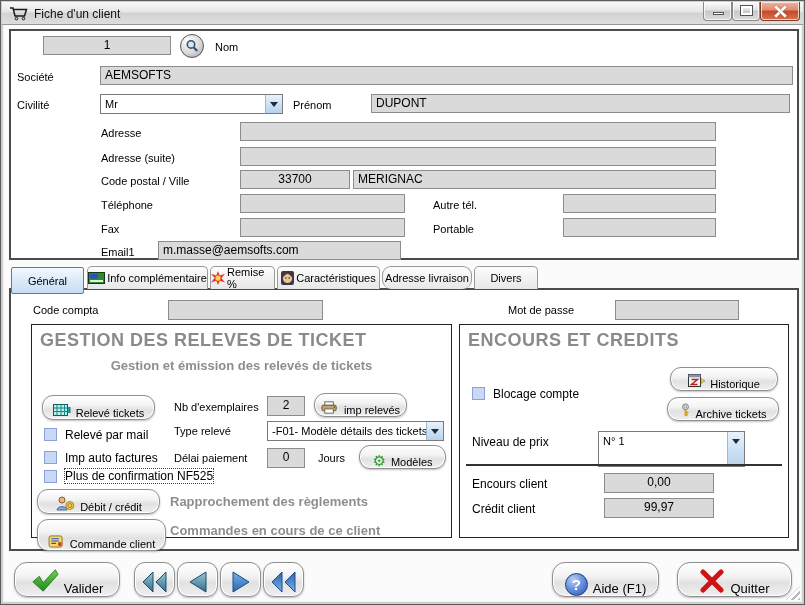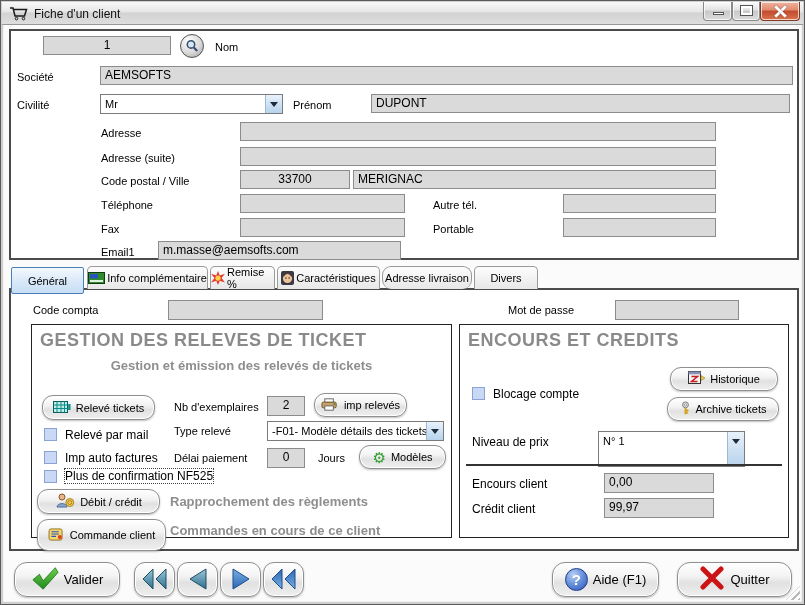--- a/index.html
+++ b/index.html
@@ -26,32 +26,32 @@
   .glyph-close { position:absolute; left:12px; top:2px; width:14px; height:14px; }
   .glyph-close:before,.glyph-close:after { content:""; position:absolute; left:6px; top:0; width:3px; height:15px; background:#fff; box-shadow:0 0 1px #5a1d0e; }
   .glyph-close:before { transform:rotate(45deg);} .glyph-close:after { transform:rotate(-45deg);}
 
   .surface { position:absolute; left:3px; top:24px; right:3px; bottom:3px; background:#fbfbfb; }
 
   
   .lbl { position:absolute; white-space:nowrap; font-size:11px; color:#000; }
   .field { position:absolute; height:19px; background:#dadada; border:1px solid #8c8c8c;
            font-size:12px; line-height:17px; padding:0 4px; overflow:hidden; white-space:nowrap; }
-  .field.center { text-align:center; } .field.right { text-align:left; }
+  .field.center { text-align:center; } .field.right { text-align:center; }
   .combo { position:absolute; height:20px; background:#fff; border:1px solid #7a7a7a; display:flex; }
   .combo .cval { flex:1; font-size:11px; line-height:18px; padding:0 4px; overflow:hidden; white-space:nowrap; }
   .combo .carrow { width:17px; border-left:1px solid #9fb8d4;
            background:linear-gradient(#e9f2fb,#cfe2f3 50%,#b7d3ec); position:relative; }
   .combo .carrow:after { content:""; position:absolute; left:4px; top:7px;
            border-left:4px solid transparent; border-right:4px solid transparent; border-top:5px solid #1c2c3c; }
   .cb { position:absolute; width:13px; height:13px; background:#c9d8f4; border:1px solid #8ba2d4; }
   .pill { position:absolute; border:1px solid #8f8f8f; border-radius:11px;
           background:linear-gradient(#ffffff,#f3f3f3 40%,#e1e1e1 60%,#efefef);
           box-shadow: inset 0 0 0 1px #fff, 0 1px 2px rgba(0,0,0,.25);
-          display:flex; align-items:center; justify-content:center; gap:5px;
+          display:flex; align-items:flex-end; justify-content:center; gap:5px;
           font-size:11px; cursor:pointer; }
   .bigbtn { border-radius:13px; font-size:13px; }
   .gray-bold { position:absolute; font-weight:bold; color:#8e8e8e; font-size:13px; white-space:nowrap; }
 
   
   .form-box { position:absolute; left:8px; top:28px; width:790px; height:231px; background:#fff; border:2px solid #4b4b4b; }
   .search-btn { position:absolute; width:24px; height:24px; border-radius:50%; border:1px solid #555;
         background:radial-gradient(circle at 35% 28%, #ffffff, #d9d9d9 55%, #9f9f9f);
         display:flex; align-items:center; justify-content:center; cursor:pointer; }
 

